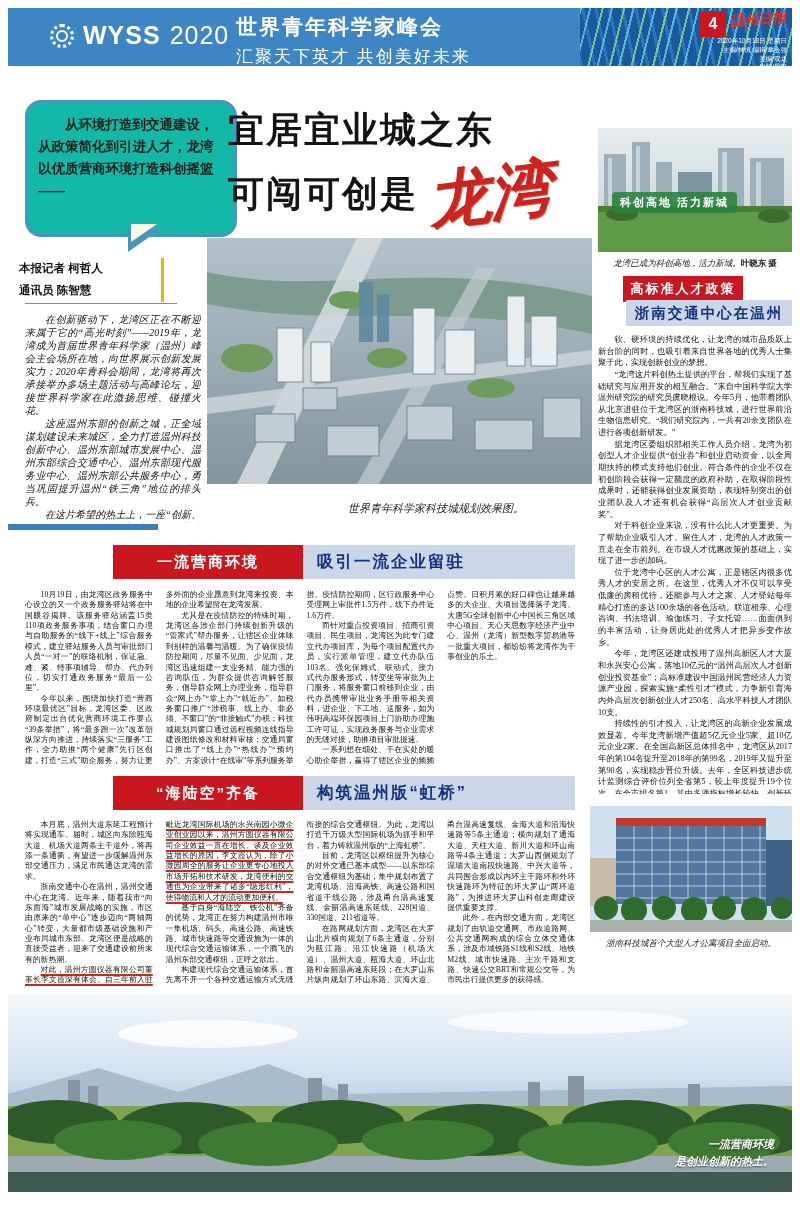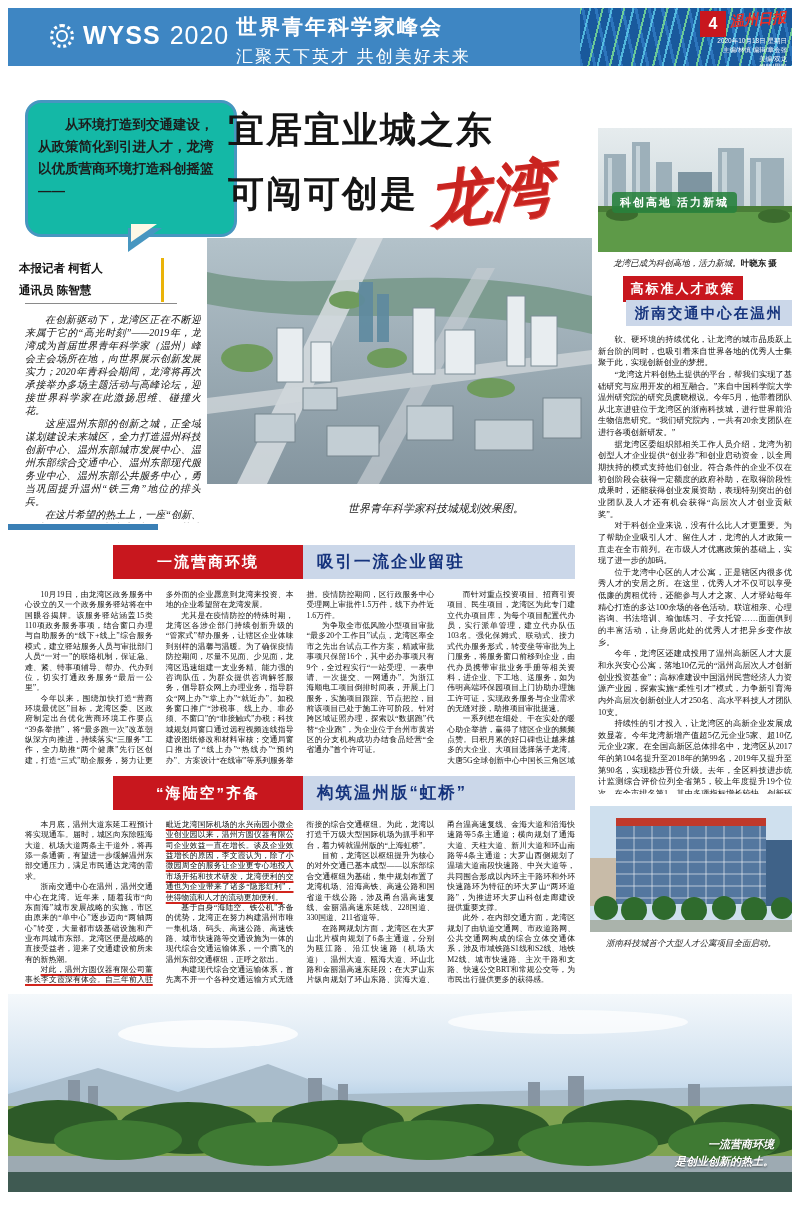--- a/index.html
+++ b/index.html
@@ -231,21 +231,20 @@
       <p>今年，龙湾区还建成投用了温州高新区人才大厦和永兴安心公寓，落地10亿元的“温州高层次人才创新创业投资基金”；高标准建设中国温州民营经济人力资源产业园，探索实施“柔性引才”模式，力争新引育海内外高层次创新创业人才250名、高水平科技人才团队10支。</p>
       <p>持续性的引才投入，让龙湾区的高新企业发展成效显著。今年龙湾新增产值超5亿元企业5家、超10亿元企业2家。在全国高新区总体排名中，龙湾区从2017年的第104名提升至2018年的第99名，2019年又提升至第90名，实现稳步晋位升级。去年，全区科技进步统计监测综合评价位列全省第5，较上年度提升19个位次，在全市排名第1，其中多项指标增长较快，创新环境、科技投入等两个一级指标均位列全省前5位。</p>
     </div>
 
   <div id="biz-tag" class="abs tagbox">一流营商环境</div>
   <div id="biz-title" class="abs titleband">吸引一流企业留驻</div>
   <div id="biz-body" class="abs body-cols">
       <p>10月19日，由龙湾区政务服务中心设立的又一个政务服务驿站将在中国眼谷揭牌。该服务驿站涵盖15类110项政务服务事项，结合窗口办理与自助服务的“线下+线上”综合服务模式，建立驿站服务人员与审批部门人员“一对一”的联络机制，保证急、难、紧、特事项辅导、帮办、代办到位，切实打通政务服务“最后一公里”。</p>
       <p>今年以来，围绕加快打造“营商环境最优区”目标，龙湾区委、区政府制定出台优化营商环境工作要点“39条举措”，将“最多跑一次”改革朝纵深方向推进，持续落实“三服务”工作，全力助推“两个健康”先行区创建，打造“三式”助企服务，努力让更多外面的企业愿意到龙湾来投资、本地的企业希望留在龙湾发展。</p>
       <p>尤其是在疫情防控的特殊时期，龙湾区各涉企部门持续创新升级的“管家式”帮办服务，让辖区企业体味到别样的温馨与温暖。为了确保疫情防控期间，尽量不见面、少见面，龙湾区迅速组建一支业务精、能力强的咨询队伍，为群众提供咨询解答服务，倡导群众网上办理业务，指导群众“网上办”“掌上办”“就近办”。如税务窗口推广“涉税事、线上办、非必须、不窗口”的“非接触式”办税；科技城规划局窗口通过远程视频连线指导建设图纸修改和材料审核；交通局窗口推出了“线上办”“热线办”“预约办”、方案设计“在线审”等系列服务举措。疫情防控期间，区行政服务中心受理网上审批件1.5万件，线下办件近1.6万件。</p>
-      <p>为争取全市低风险小型项目审批“最多20个工作日”试点，龙湾区率全市之先出台试点工作方案，精减审批事项只保留16个，其中必办事项只有9个，全过程实行“一站受理、一表申请、一次提交、一网通办”。为浙江海顺电工项目倒排时间表，开展上门服务，实施项目跟踪、节点把控，目前该项目已处于施工许可阶段。针对跨区域证照办理，探索以“数据跑”代替“企业跑”，为企业位于台州市黄岩区的分支机构成功办结食品经营“全省通办”首个许可证。</p>
       <p>而针对重点投资项目、招商引资项目、民生项目，龙湾区为此专门建立代办项目库，为每个项目配置代办员，实行派单管理，建立代办队伍103名。强化保姆式、联动式、接力式代办服务形式，转变坐等审批为上门服务，将服务窗口前移到企业，由代办员携带审批业务手册等相关资料，进企业、下工地、送服务，如为伟明高端环保园项目上门协助办理施工许可证，实现政务服务与企业需求的无缝对接，助推项目审批提速。</p>
       <p>一系列想在细处、干在实处的暖心助企举措，赢得了辖区企业的频频点赞。日积月累的好口碑也让越来越多的大企业、大项目选择落子龙湾。大唐5G全球创新中心中国长三角区域中心项目、天心天思数字经济产业中心、温州（龙湾）新型数字贸易港等一批重大项目，都纷纷将龙湾作为干事创业的乐土。</p>
     </div>
 
   <div id="traffic-tag" class="abs tagbox">“海陆空”齐备</div>
   <div id="traffic-title" class="abs titleband">构筑温州版“虹桥”</div>
   <div id="traffic-body" class="abs body-cols">
       <p>本月底，温州大道东延工程预计将实现通车。届时，城区向东除瓯海大道、机场大道两条主干道外，将再添一条通衢，有望进一步缓解温州东部交通压力，满足市民通达龙湾的需求。</p>
       <p>浙南交通中心在温州，温州交通中心在龙湾。近年来，随着我市“向东面海”城市发展战略的实施，市区由原来的“单中心”逐步迈向“两轴两心”转变，大量都市级基础设施和产业布局城市东部。龙湾区便是战略的直接受益者，迎来了交通建设前所未有的新热潮。</p>
       <p><span class="u-red">对此，温州方圆仪器有限公司董事长李文霞深有体会。自三年前入驻毗近龙湾国际机场的永兴南园小微企业创业园以来，温州方圆仪器有限公司企业效益一直在增长。谈及企业效益增长的原因，李文霞认为，除了小微园周全的服务让企业更专心地投入市场开拓和技术研发，龙湾便利的交通也为企业带来了诸多“隐形红利”，使得物流和人才的流动更加便利。</span></p>

